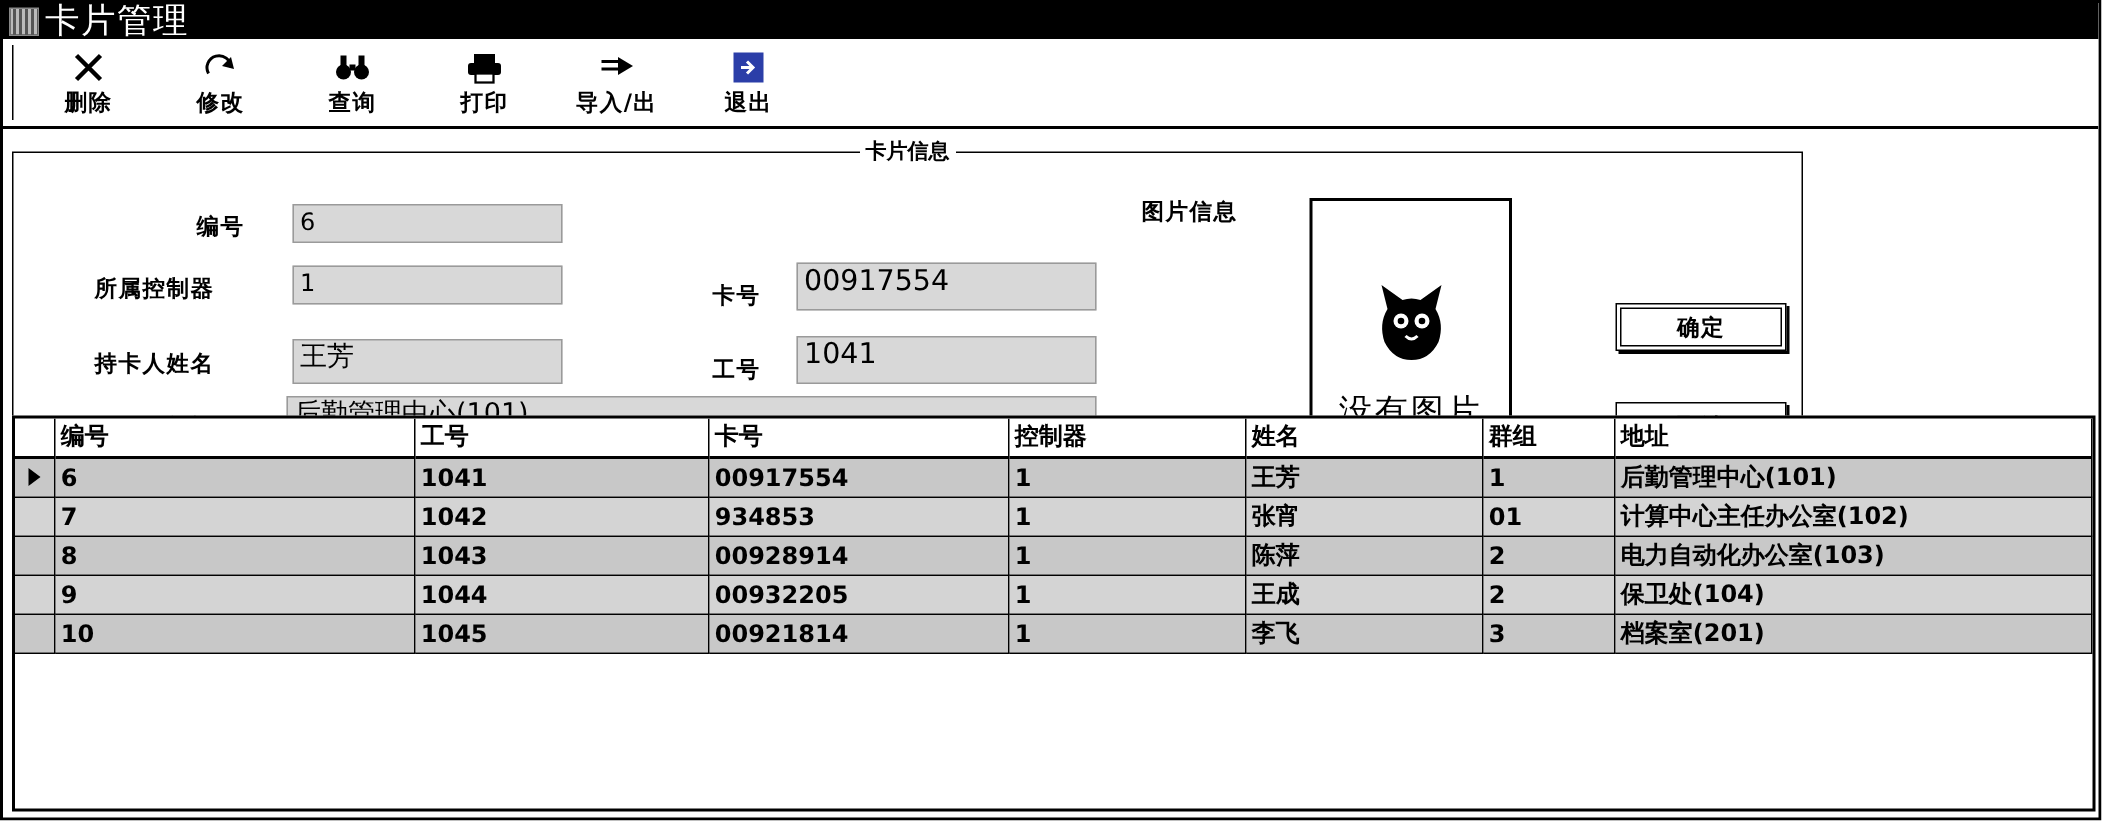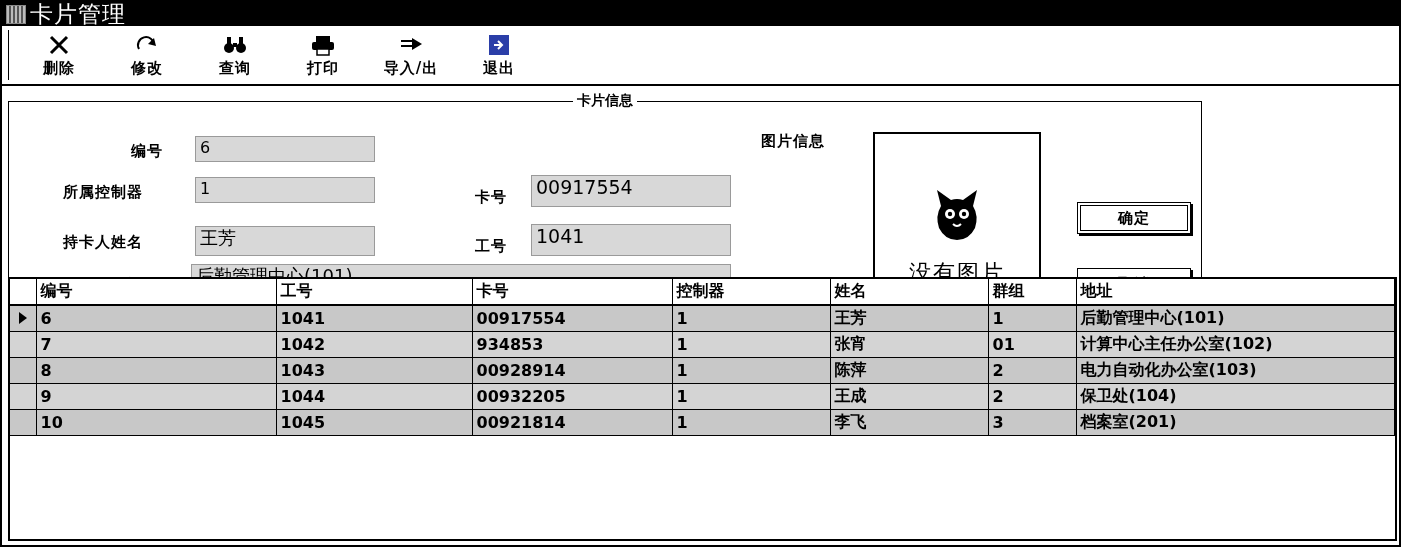--- a/index.html
+++ b/index.html
@@ -354,21 +354,21 @@
       <div class="lbl" style="left:466px; top:203px;">密码</div>
       <div class="fld" style="left:522px; top:192px; width:200px; height:30px; font-size:19px;">****</div>
 
       <div class="lbl" style="left:18px; top:232px;">有效卡</div>
       <div class="chk" style="left:192px; top:226px;"></div>
 
       <div class="lbl" style="left:408px; top:232px;">添加到控制器</div>
       <div class="chk" style="left:574px; top:226px;"></div>
 
       <div class="lbl" style="left:752px; top:22px;">图片信息</div>
-      <div class="photo-box" style="left:864px; top:22px; width:168px; height:212px;">
+      <div class="photo-box" style="left:864px; top:22px; width:135px; height:212px;">
         <div class="photo-cat">
           <svg width="52" height="56" viewBox="0 0 52 56">
             <path d="M10 18 L6 2 L20 12 Q26 10 32 12 L46 2 L42 18 Q48 28 44 40 Q38 52 26 52 Q14 52 8 40 Q4 28 10 18 Z" fill="#000"></path>
             <circle cx="19" cy="26" r="5" fill="#fff"></circle>
               <circle cx="33" cy="26" r="5" fill="#fff"></circle>
             <circle cx="19" cy="26" r="2.2" fill="#000"></circle>
               <circle cx="33" cy="26" r="2.2" fill="#000"></circle>
             <path d="M22 36 Q26 40 30 36" stroke="#fff" stroke-width="2" fill="none"></path>
           </svg>
         </div>

